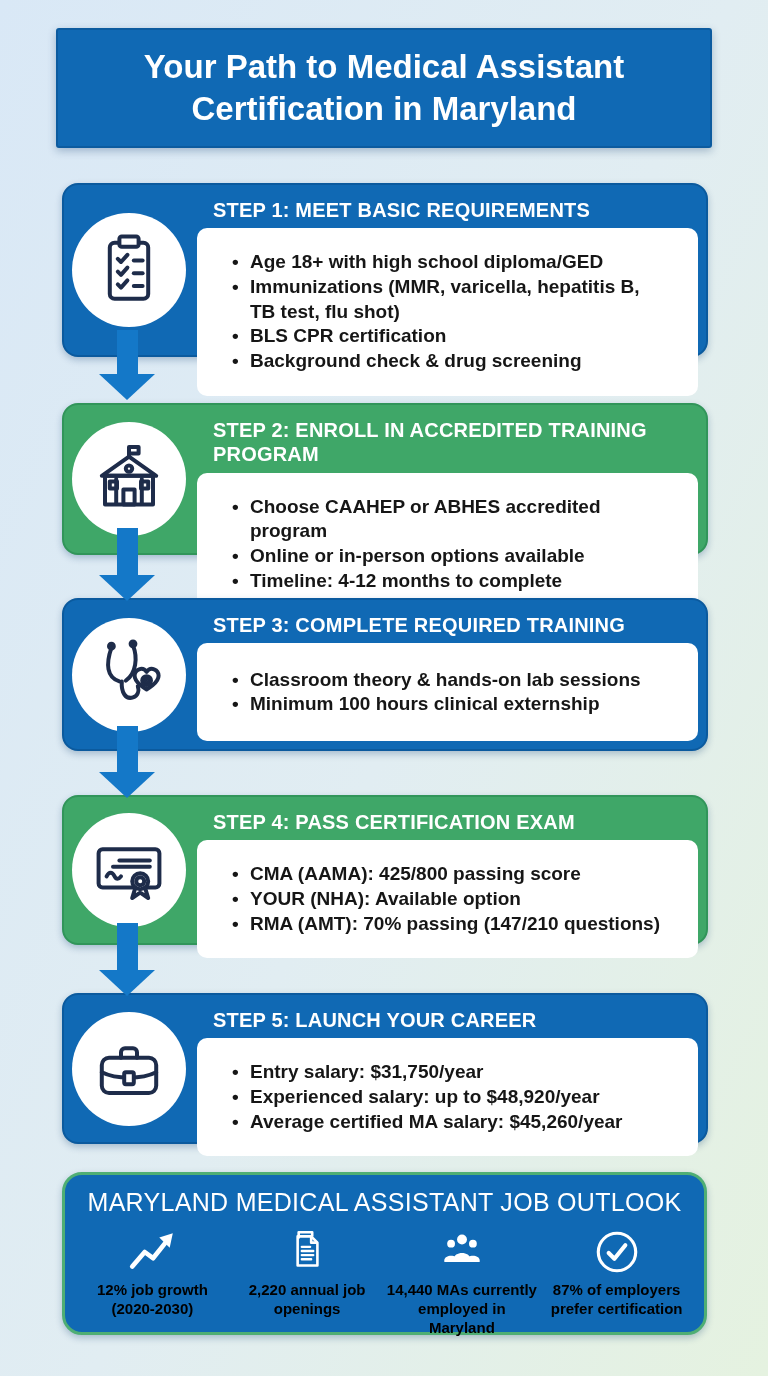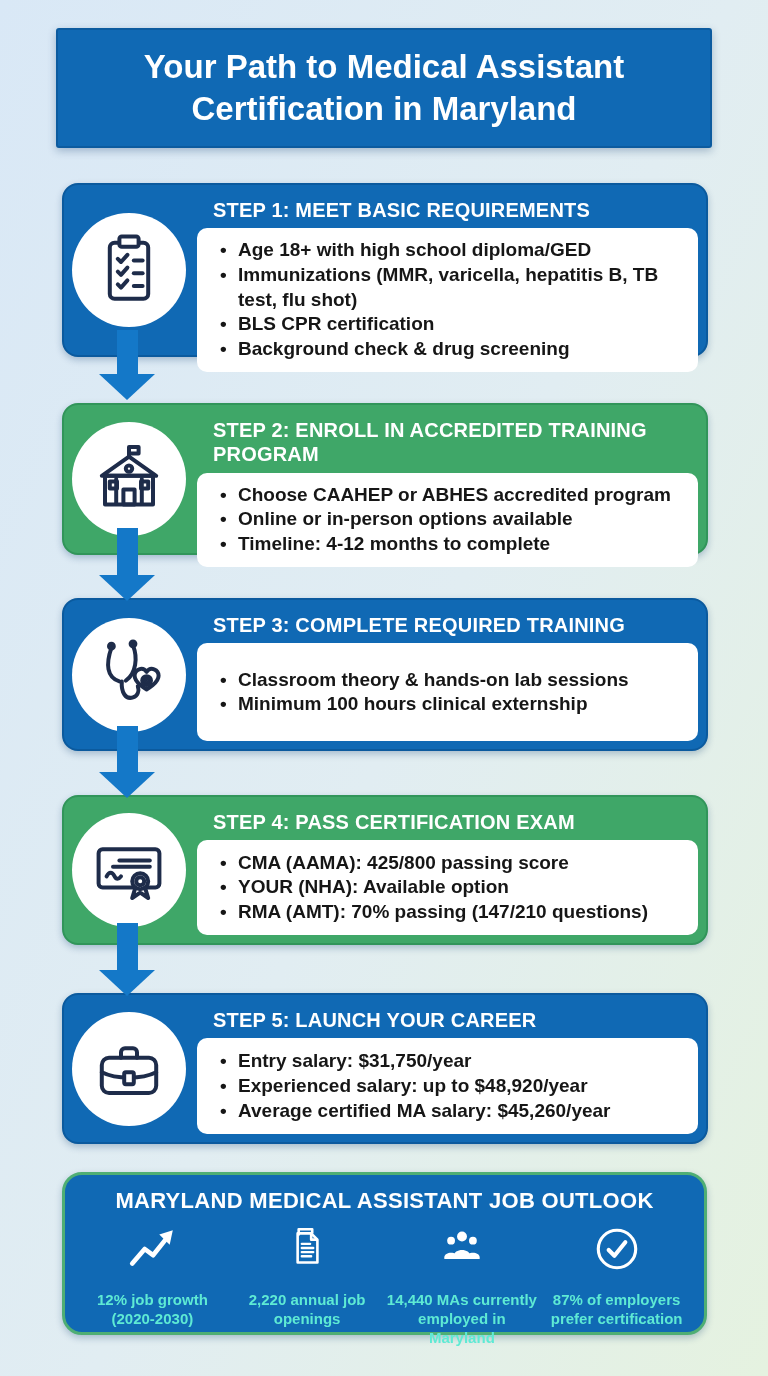--- a/index.html
+++ b/index.html
@@ -31,21 +31,21 @@
   }
   .circle svg { width:80px; height:80px; }
   .step-title {
     margin:0 0 0 125px; padding:5px 8px 6px 16px; color:#fff;
     font-size:20px; font-weight:bold; line-height:1.22; letter-spacing:.2px;
   }
   .step-body {
     margin-left:125px; background:#fff; border-radius:10px; flex:1;
     display:flex; flex-direction:column; justify-content:center; padding:6px 14px;
   }
-  ul.bullets { list-style:none; margin:4px; padding:0; }
+  ul.bullets { list-style:none; margin:16px; padding:0; }
   .bullets li {
     position:relative; padding-left:23px; font-size:19px; font-weight:bold;
     color:#161616; line-height:1.3;
   }
   .bullets li::before { content:"•"; position:absolute; left:5px; }
   
   .arrow {
     position:absolute; left:99px; width:56px; z-index:3;
     display:flex; flex-direction:column; align-items:center;
   }
@@ -53,25 +53,25 @@
   .arrow .head  {
     width:0; height:0; border-left:28px solid transparent;
     border-right:28px solid transparent; border-top:26px solid #1478c8;
   }
   
   .outlook {
     position:absolute; left:62px; top:1172px; width:645px; height:163px;
     box-sizing:border-box; background:#1069b4; border:3px solid #4fae74;
     border-radius:20px; box-shadow:0 3px 7px rgba(15,60,110,.28); padding-top:13px;
   }
-  .outlook-title { text-align:center; color:#fff; font-size:22px; font-weight:bold; letter-spacing:.3px; margin:0; }
+  .outlook-title { text-align:center; color:#fff; font-size:25px; font-weight:normal; letter-spacing:.3px; margin:0; }
   .stats { display:flex; padding:9px 10px 0; }
   .stat { flex:1; text-align:center; }
   .stat svg { width:52px; height:52px; display:block; margin:0 auto; }
-  .stat-label { margin:16px auto 0; max-width:172px; color:#5eead4; font-size:15px; font-weight:bold; line-height:1.25; }
+  .stat-label { margin:3px auto 0; max-width:172px; color:#000000; font-size:15px; font-weight:bold; line-height:1.25; }
   .step-icon { stroke:#1e2c4a; stroke-width:5; fill:none; stroke-linecap:round; stroke-linejoin:round; }
 </style>
 </head>
 <body>
 
 <header class="header">
   <h1>
     <span>Your Path to Medical Assistant</span><br>
     <span>Certification in Maryland</span>
   </h1>

